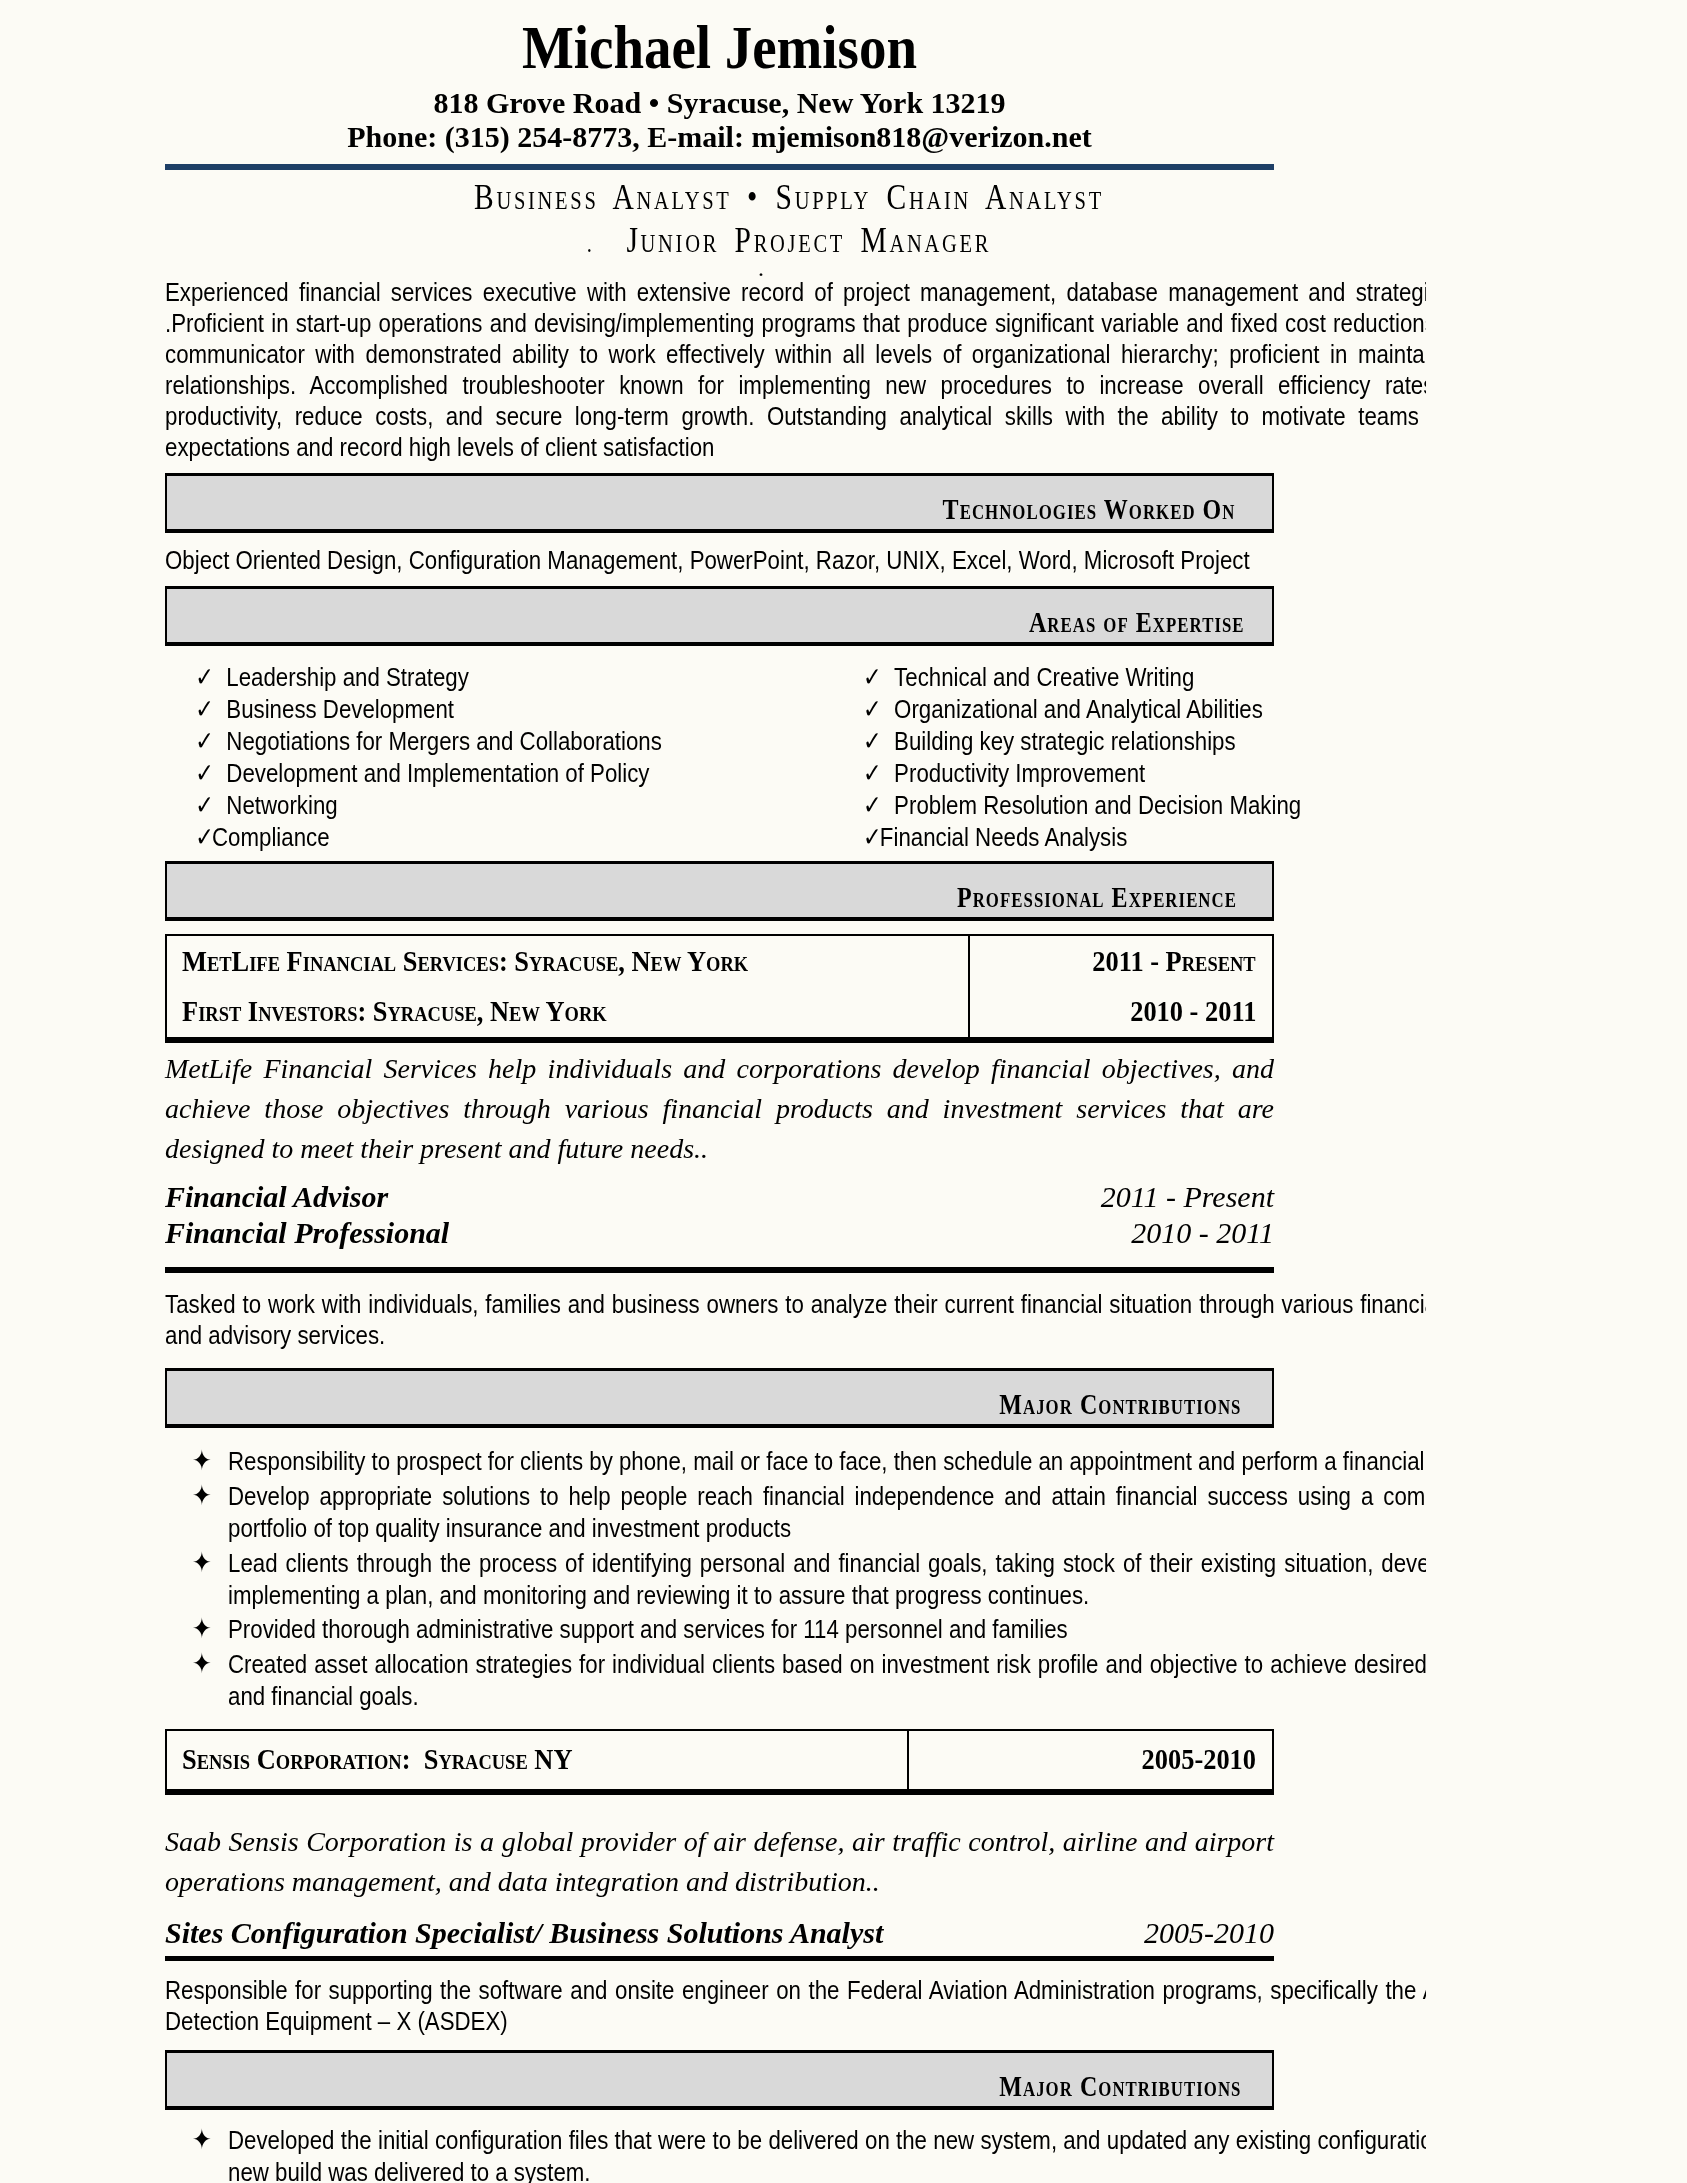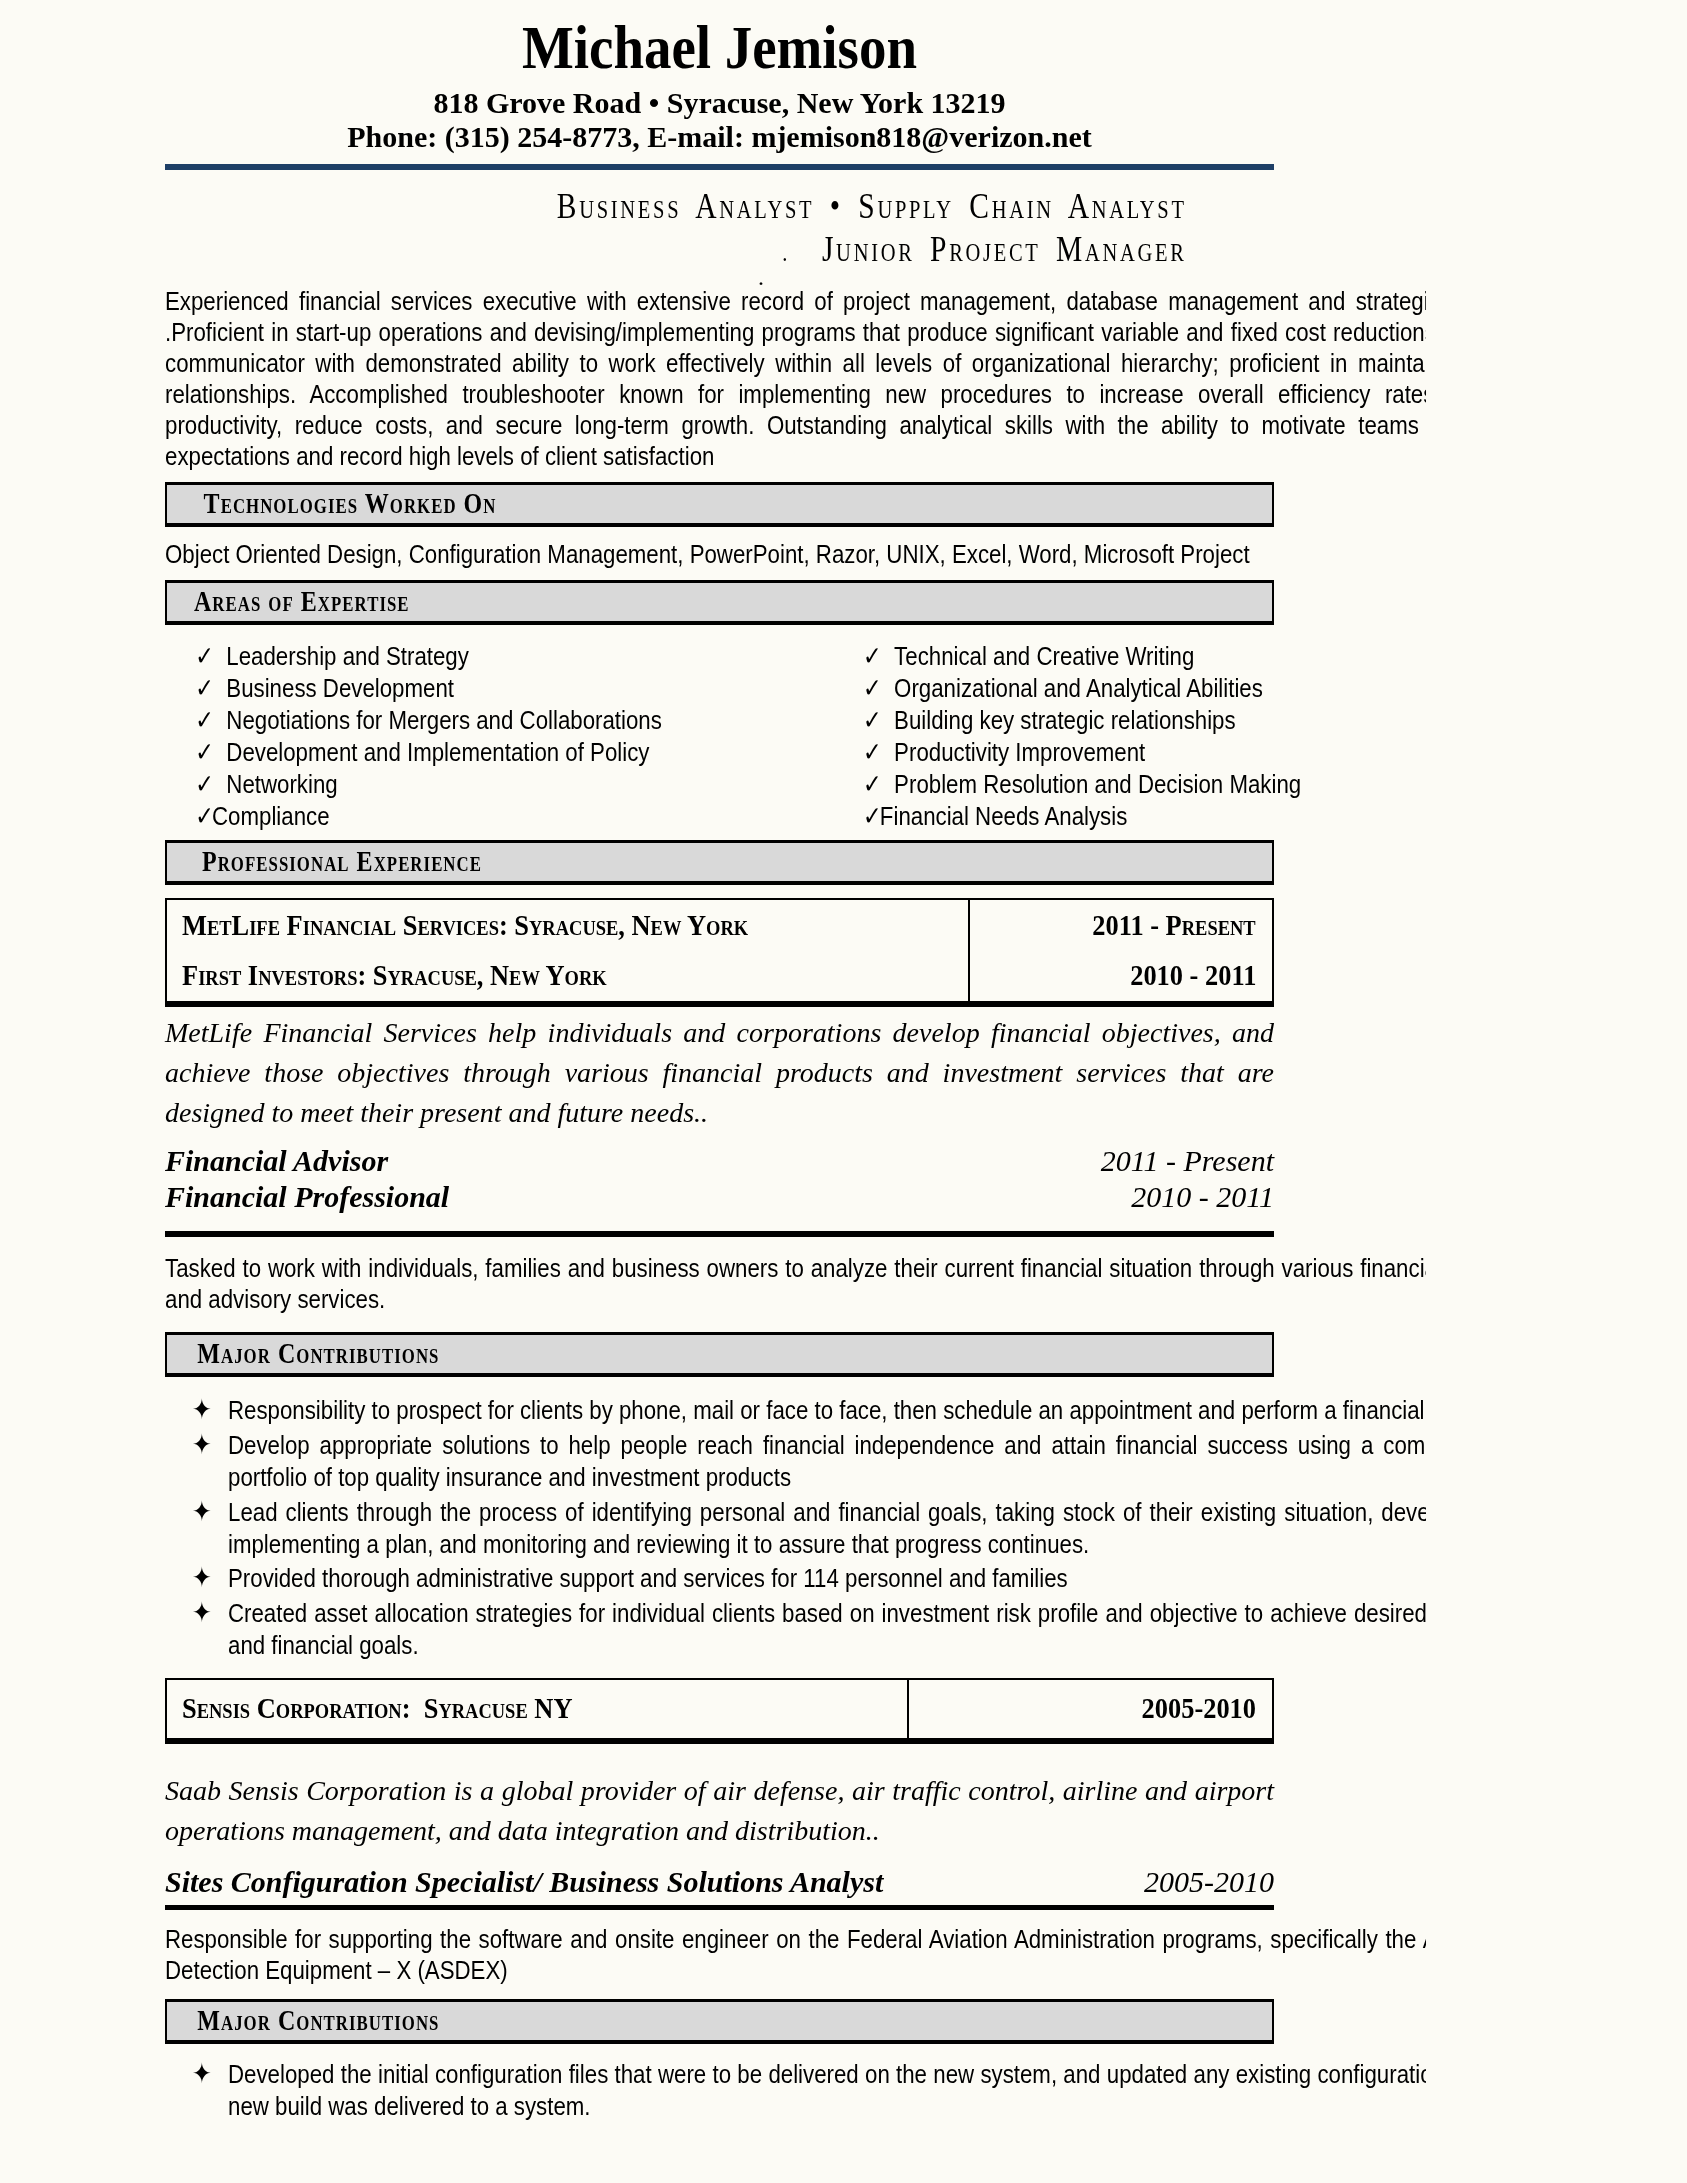--- a/index.html
+++ b/index.html
@@ -22,22 +22,22 @@
   .addr {
     font-family:"Liberation Serif", serif;
     font-weight:700; font-size:30px; line-height:1.1;
     margin-top:9.3px;
   }
   .addr + .addr { margin-top:1.3px; }
   .blue-rule { height:6.6px; background:var(--blue,#1e3f66); margin-top:10.6px; }
 
   
   .titles {
-    position:relative; text-align:right;
-    padding-left:139px; margin-top:16px;
+    position:relative; text-align:center;
+    padding-left:139px; margin-top:7px;
     font-family:"Liberation Serif", serif; font-variant:small-caps;
   }
   .title-line {
     font-size:36px; line-height:1.15; letter-spacing:3.3px; word-spacing:6.6px;
     transform:scaleX(0.82); transform-origin:center top;
   }
   .title-line + .title-line { margin-top:1.3px; }
   .stray { font-size:25px; letter-spacing:0; margin-right:42px; }
   .stray2 { position:absolute; left:593px; top:78px; font-size:24px; font-family:"Liberation Serif", serif; }
 
@@ -45,21 +45,21 @@
   .body-txt { font-size:26.5px; line-height:31px; text-align:justify; }
   .condense { width:1630px; transform:scaleX(0.84); transform-origin:left top; }
   .mt-summary { margin-top:16px; }
   .mt-tech { margin-top:12px; }
 
   
   .bar {
     margin-top:9.3px;
     background:var(--bar-gray,#d9d9d9);
     border:2px solid #000; border-top-width:3.3px; border-bottom-width:4.6px;
-    text-align:left; padding:1px 0 4px;
+    text-align:right; padding:16px 0 4px;
   }
   .bar-text {
     display:inline-block;
     font-family:"Liberation Serif", serif; font-variant:small-caps;
     font-weight:700; font-size:30px; line-height:1.1; letter-spacing:1.3px;
     transform:scaleX(0.8); transform-origin:center;
   }
   #bar-areas { margin-top:10.6px; }
   #bar-exp { margin-top:8px; }
   #bar-mc1 { margin-top:17px; }

